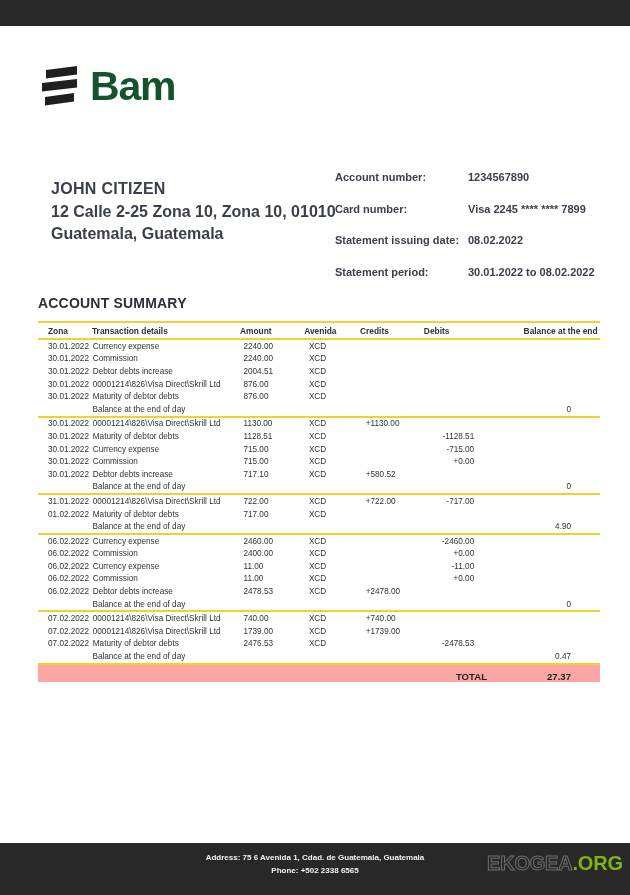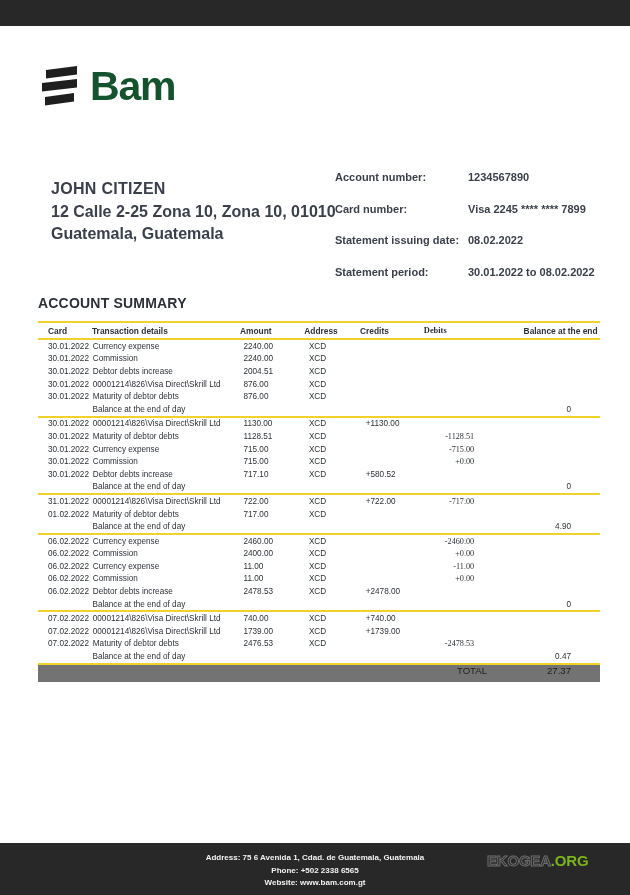--- a/index.html
+++ b/index.html
@@ -119,36 +119,36 @@
   .row.head {
     font-weight: bold;
     height: 15px;
     font-size: 8.4px;
   }
   .c-date      { width: 62px; padding-left: 10px; box-sizing: border-box; }
   .c-details   { width: 175px; }
   .c-amount    { width: 76px; }
   .c-currency  { width: 66px; }
   .c-credits   { width: 66px; }
-  .c-debits    { width: 60px; text-align: right; font-family: Liberation Serif, serif; }
+  .c-debits    { width: 60px; text-align: right; }
   .c-balance   { width: 97px; text-align: right; padding-right: 2px; box-sizing: border-box; margin-left: 42px; }
 
   .row.head .c-debits  { text-align: left; padding-left: 8px; }
   .row.head .c-balance { text-align: left; padding-left: 7px; }
 
   .row.eod .c-details { padding-left: 0; }
   .row.eod .c-balance { padding-right: 29px; }
 
   
   .total-row {
     display: flex;
-    align-items: flex-start;
+    align-items: flex-end;
     height: 17px;
-    background: #737373;
-    font-weight: normal;
+    background: #fca5a5;
+    font-weight: bold;
     font-size: 9.6px;
     color: #221f18;
   }
   .total-row .t-label {
     width: 465px;
     text-align: right;
     padding-right: 16px;
     box-sizing: border-box;
   }
   .total-row .t-value {
@@ -169,21 +169,21 @@
     line-height: 1.58;
     color: #f2f2f2;
     font-weight: bold;
   }
 
   
   .watermark {
     position: absolute;
     left: 487px;
     top: 853px;
-    font-size: 15px;
+    font-size: 20px;
     font-weight: bold;
     letter-spacing: -0.2px;
     line-height: 1;
   }
   .wm-a {
     color: transparent;
     -webkit-text-stroke: 1px #6d6d6d;
   }
   .wm-b {
     color: #7cb518;
@@ -221,24 +221,24 @@
     <div>Statement period:</div>
     <div>30.01.2022 to 08.02.2022</div>
   </div>
 
   <div class="section-title">ACCOUNT SUMMARY</div>
 
   <div class="table">
     <div class="rule"></div>
 
     <div class="row head">
-      <div class="c-date">Card</div>
+      <div class="c-date">Zona</div>
       <div class="c-details">Transaction details</div>
       <div class="c-amount">Amount</div>
-      <div class="c-currency">Address</div>
+      <div class="c-currency">Avenida</div>
       <div class="c-credits">Credits</div>
       <div class="c-debits">Debits</div>
       <div class="c-balance">Balance at the end</div>
     </div>
 
     <div class="rule"></div>
 
     <div id="tbody">
         <div class="row">
           <div class="c-date">30.01.2022</div>
@@ -476,20 +476,19 @@
       <div class="t-label">TOTAL</div>
       <div class="t-value">27.37</div>
     </div>
   </div>
 
   <div class="band-bottom"></div>
 
   <div class="footer-text">
     <div>Address: 75 6 Avenida 1, Cdad. de Guatemala, Guatemala</div>
     <div>Phone: +502 2338 6565</div>
-    <div>Website: www.bam.com.gt</div>
   </div>
 
   <div class="watermark">
     <span class="wm-a">EKOGEA</span><span class="wm-b">.ORG</span>
   </div>
 
 </div>
 
 </body></html>

